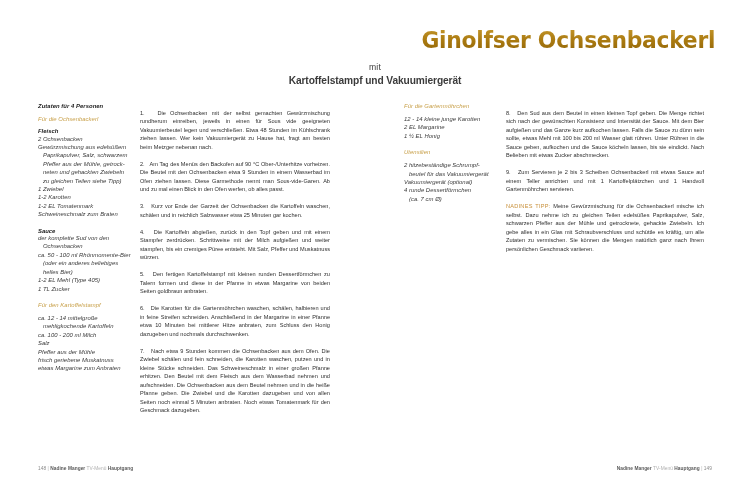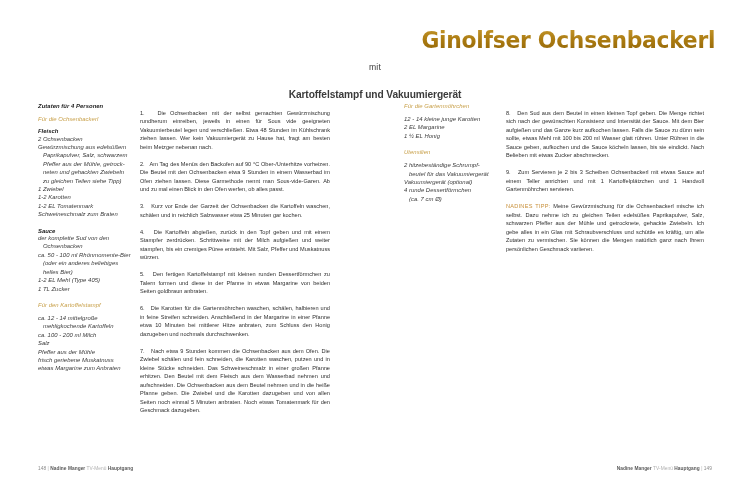--- a/index.html
+++ b/index.html
@@ -45,21 +45,21 @@
     left: 0;
     top: 62px;
     width: 750px;
     text-align: center;
     color: #3b3b3b;
   }
   .subtitle-1 {
     font-size: 8.6px;
     font-weight: normal;
     letter-spacing: 0.2px;
-    margin-bottom: 17px;
+    margin-bottom: 3px;
   }
   .subtitle-2 {
     font-size: 10.2px;
     font-weight: bold;
     letter-spacing: -0.1px;
   }
 
   
   .col {
     position: absolute;

